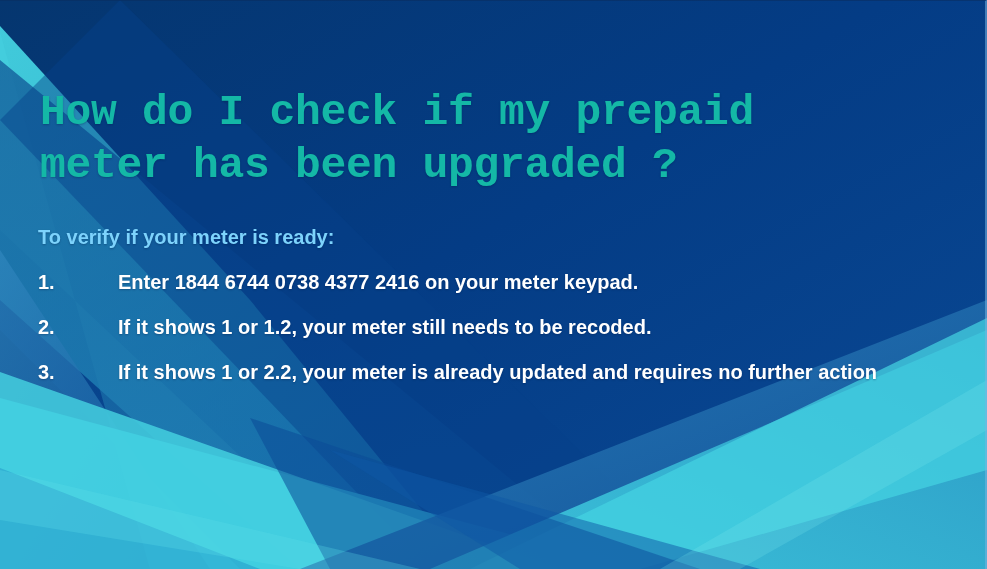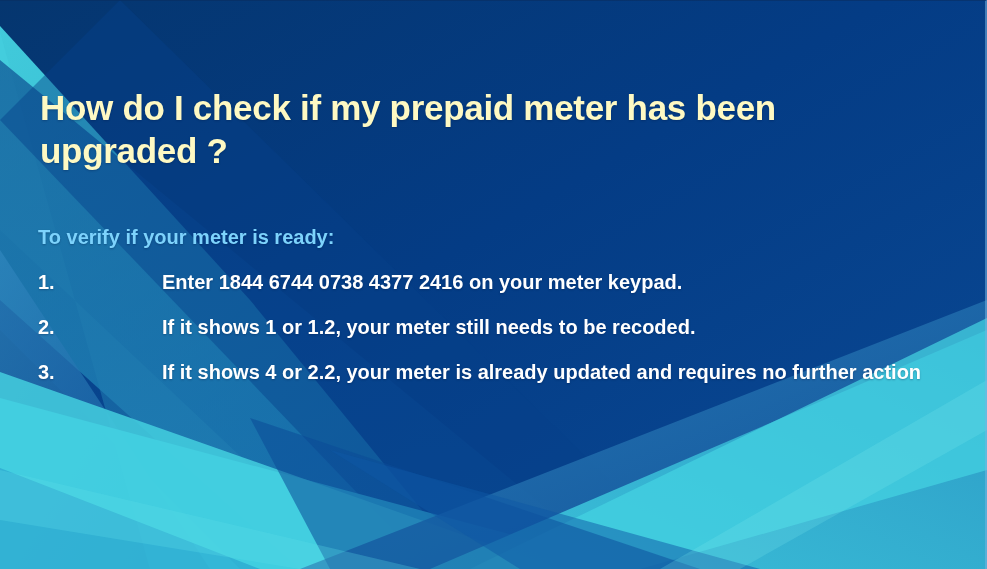--- a/index.html
+++ b/index.html
@@ -36,26 +36,27 @@
     padding: 0;
     height: 100%;
   }
 
   .heading {
     position: absolute;
     left: 40px;
     top: 86px;
     width: 860px;
     margin: 0;
-    color: #fef9c3;
-    font-size: 35px;
+    color: #14b8a6;
+    font-size: 43px;
     font-weight: 700;
     line-height: 1.24;
     letter-spacing: -0.3px;
     text-shadow: 0 1px 2px rgba(0,20,60,0.28);
+    font-family: Liberation Mono, monospace;
   }
 
   .intro {
     position: absolute;
     left: 38px;
     top: 224px;
     margin: 0;
     color: #7dd3fc;
     font-size: 20px;
     font-weight: 700;
@@ -84,21 +85,20 @@
     text-shadow: 0 1px 2px rgba(0,20,60,0.30);
   }
 
   .step-num {
     flex: 0 0 auto;
     width: 80px;
   }
 
   .step-text {
     flex: 1 1 auto;
-    margin-left: 44px;
   }
 
   
   .edge {
     position: absolute;
     inset: 0;
     z-index: 3;
     pointer-events: none;
     border-right: 2px solid rgba(120,180,225,0.55);
     border-top: 1px solid rgba(10,45,95,0.55);
@@ -171,20 +171,20 @@
         <span class="step-text">Enter 1844 6744 0738 4377 2416 on your meter keypad.</span>
       </li>
 
       <li class="step">
         <span class="step-num">2.</span>
         <span class="step-text">If it shows 1 or 1.2, your meter still needs to be recoded.</span>
       </li>
 
       <li class="step">
         <span class="step-num">3.</span>
-        <span class="step-text">If it shows 4 or 2.2, your meter is already updated and requires no further action</span>
+        <span class="step-text">If it shows 1 or 2.2, your meter is already updated and requires no further action</span>
       </li>
 
     </ol>
   </div>
 
   <div class="edge"></div>
 </div>
 
 </body></html>

